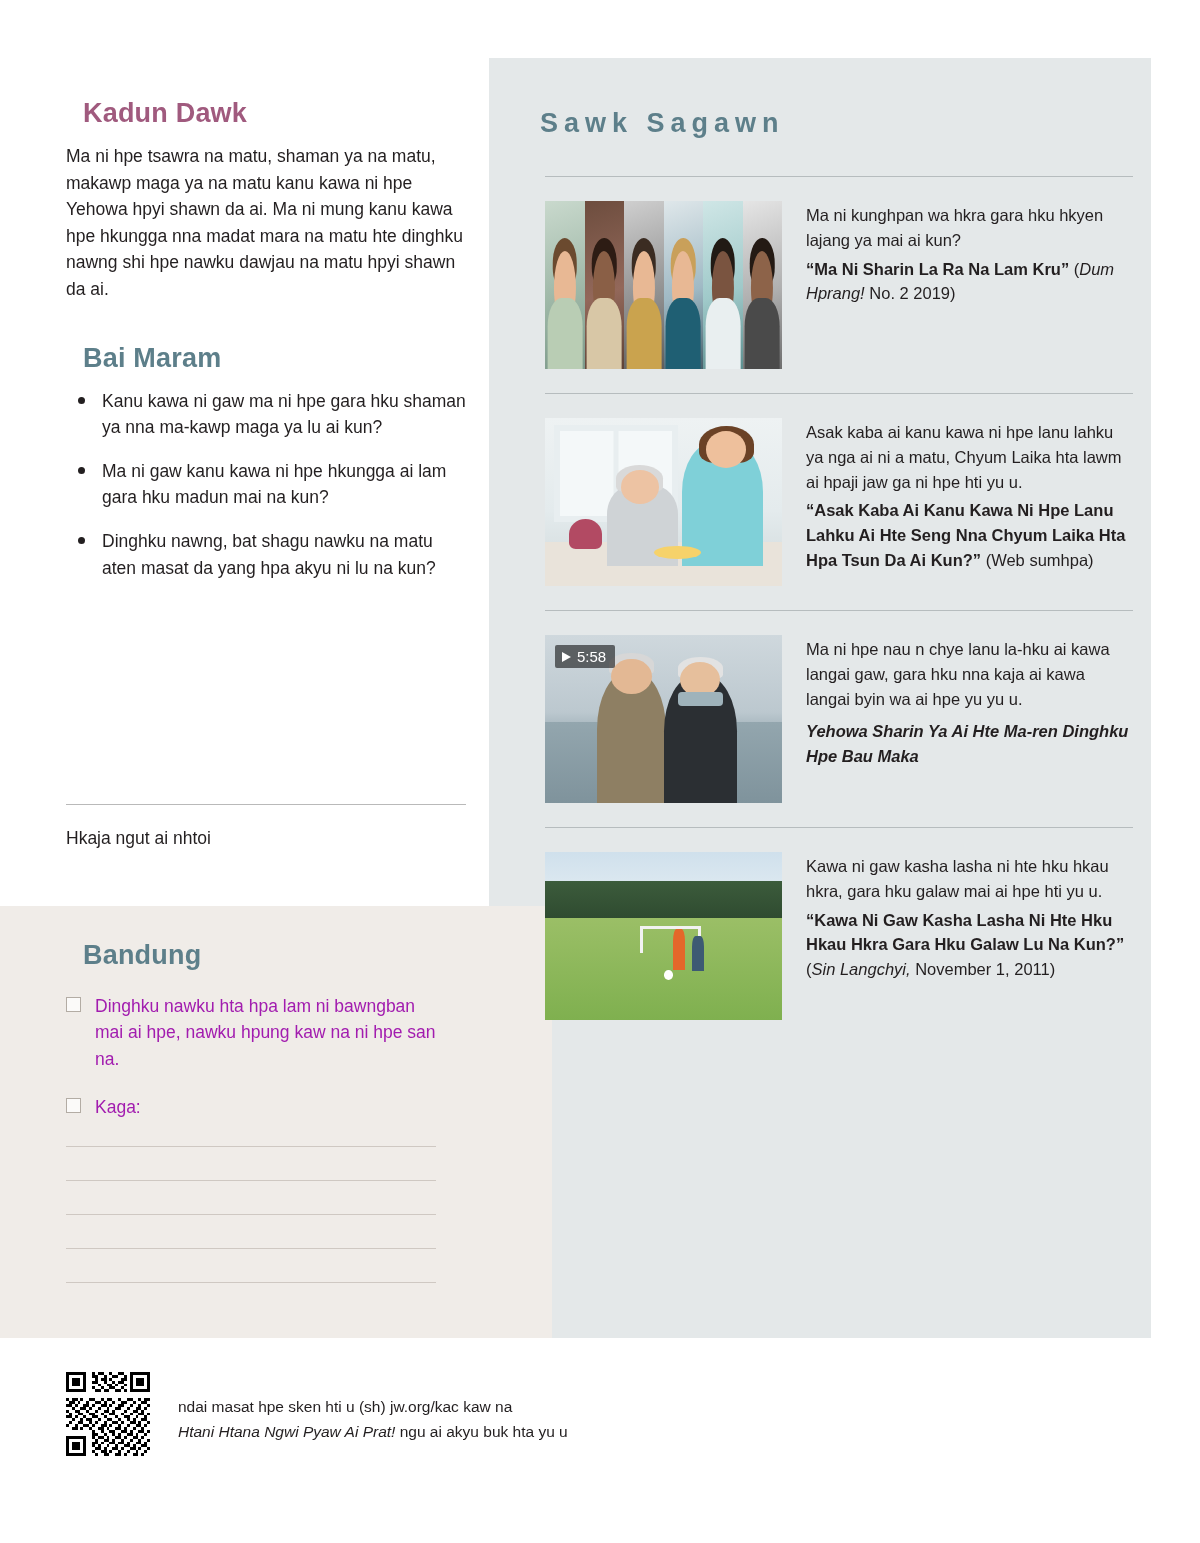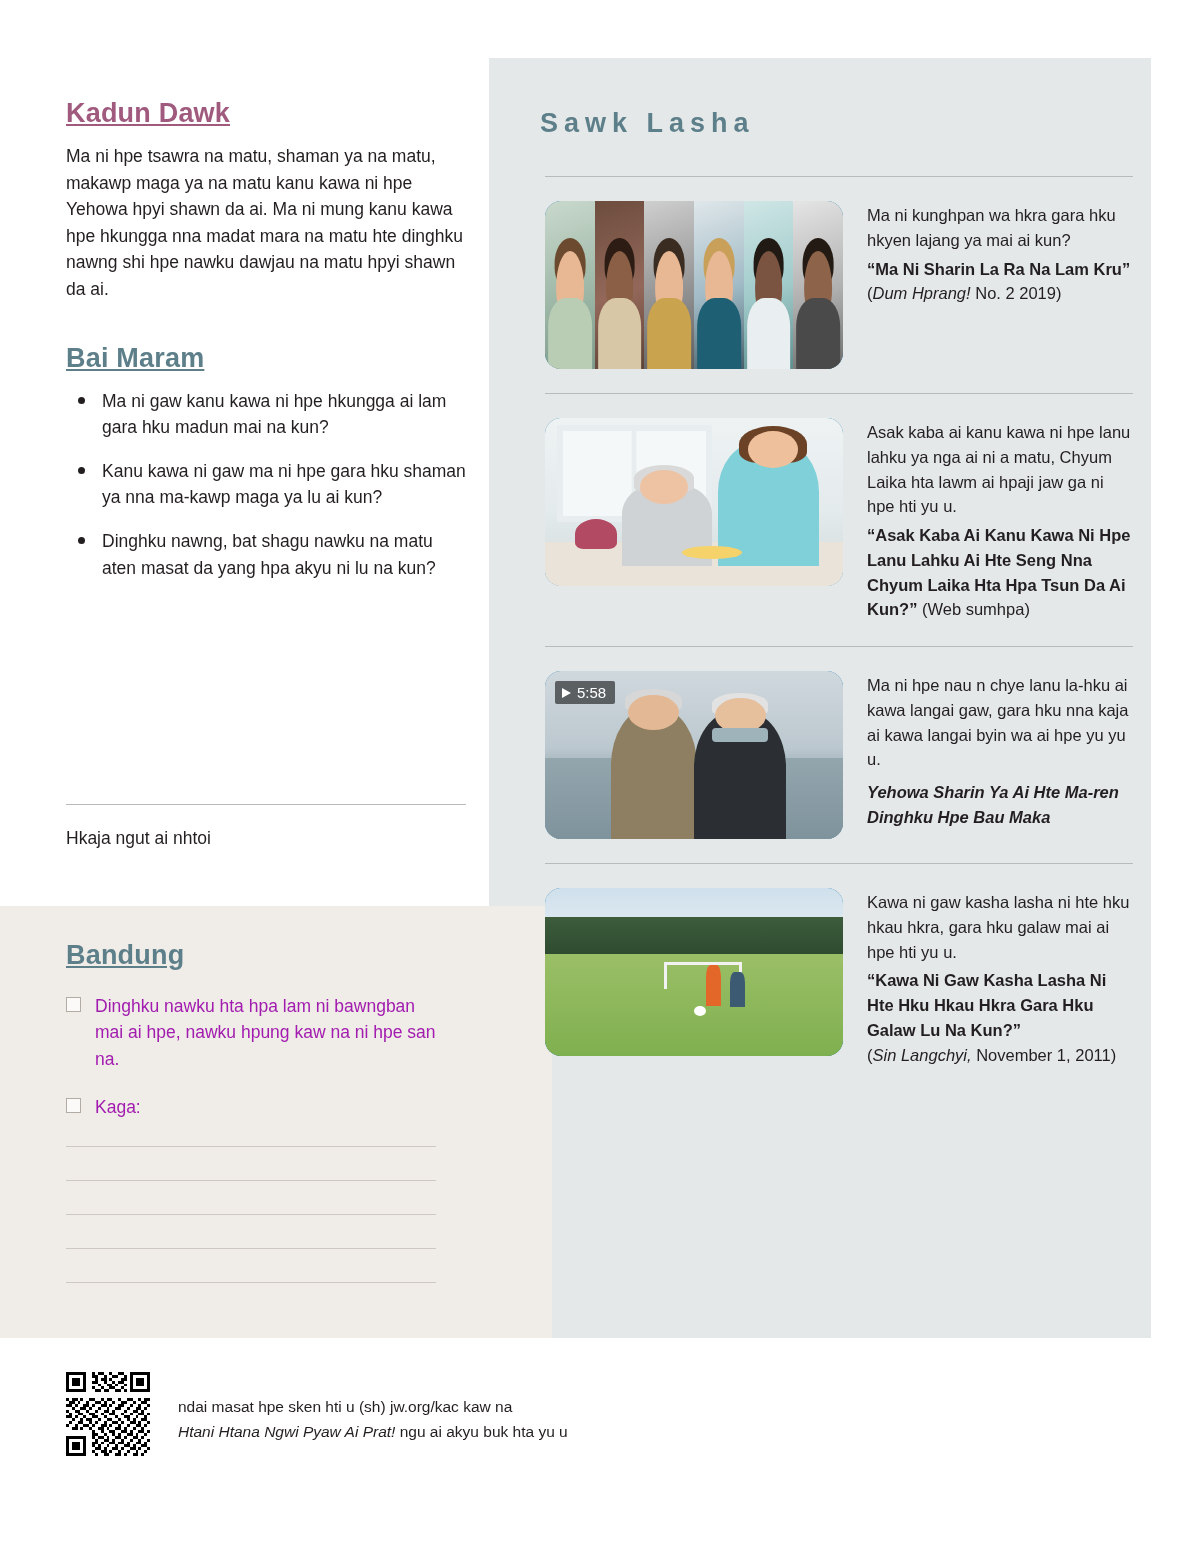--- a/index.html
+++ b/index.html
@@ -26,23 +26,22 @@
 
   
   .left-col {
     position:absolute;
     left:66px; top:98px;
     width:400px;
   }
   h1.section-title {
     font-size:27px;
     font-weight:bold;
-    margin:0 0 14px 0;
+    margin:0 0 14px 17px;
     letter-spacing:0.2px;
-    text-decoration:underline;
   }
   .title-kadun { color:#a05a7e; }
   .title-bai   { color:#5d7f8a; }
   .title-band  { color:#5d7f8a; }
 
   p.body-text {
     font-size:17.5px;
     line-height:1.52;
     margin:0;
     color:#231f20;
@@ -138,27 +137,26 @@
     padding-top:24px;
     padding-bottom:24px;
     display:flex;
     align-items:flex-start;
   }
   .entry:first-child { border-top:1px solid #b6bcbe; }
   .entry.last { border-bottom:0; }
 
   .thumb {
     flex:0 0 auto;
-    width:298px;
+    width:237px;
     height:168px;
     margin-right:24px;
     position:relative;
     overflow:hidden;
     background:#0369a1;
-    border-radius:16px;
   }
   .entry-text {
     flex:1 1 auto;
     font-size:16.5px;
     line-height:1.5;
     color:#231f20;
     padding-top:2px;
   }
   .entry-text .q { margin:0 0 4px 0; }
   .entry-text .ref { margin:0; font-weight:bold; }
@@ -352,22 +350,22 @@
 
   <div class="right-panel"></div>
 
   <div class="left-col">
     <h1 class="section-title title-kadun">Kadun Dawk</h1>
     <p class="body-text">Ma ni hpe tsawra na matu, shaman ya na matu, makawp maga ya na matu kanu kawa ni hpe Yehowa hpyi shawn da ai. Ma ni mung kanu kawa hpe hkungga nna madat mara na matu hte dinghku nawng shi hpe nawku dawjau na matu hpyi shawn da ai.</p>
 
     <div class="bai-block">
       <h1 class="section-title title-bai">Bai Maram</h1>
       <ul class="q-list">
+        <li>Kanu kawa ni gaw ma ni hpe gara hku shaman ya nna ma-kawp maga ya lu ai kun?</li>
         <li>Ma ni gaw kanu kawa ni hpe hkungga ai lam gara hku madun mai na kun?</li>
-        <li>Kanu kawa ni gaw ma ni hpe gara hku shaman ya nna ma-kawp maga ya lu ai kun?</li>
         <li>Dinghku nawng, bat shagu nawku na matu aten masat da yang hpa akyu ni lu na kun?</li>
       </ul>
     </div>
   </div>
 
   <div class="hr-left"></div>
   <div class="done-label">Hkaja ngut ai nhtoi</div>
 
   <div class="bandung">
     <div class="bandung-inner">
@@ -386,21 +384,21 @@
 
     <div class="write-lines">
       <div class="ln"></div>
       <div class="ln"></div>
       <div class="ln"></div>
       <div class="ln"></div>
       <div class="ln"></div>
     </div>
   </div>
 
-  <div class="sawk-title">Sawk Lasha</div>
+  <div class="sawk-title">Sawk Sagawn</div>
 
   <div class="entries">
 
     <div class="entry">
       <div class="thumb">
         <div class="kids">
           <div class="k k1">
               <div class="hair"></div>
               <div class="face"></div>
               <div class="body"></div>

